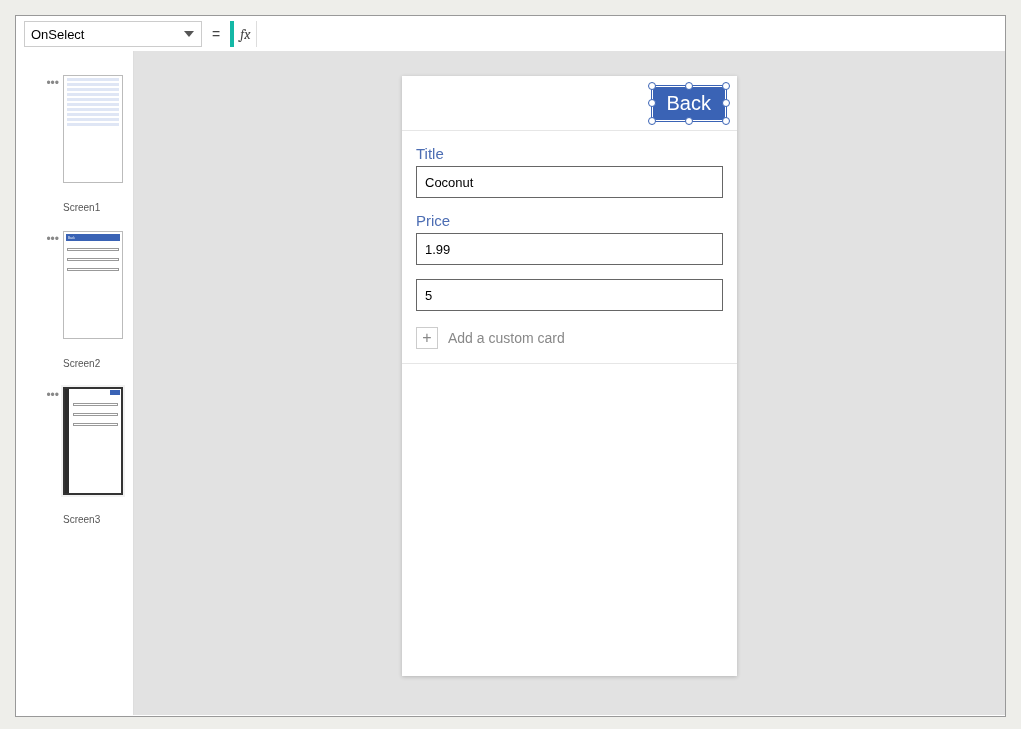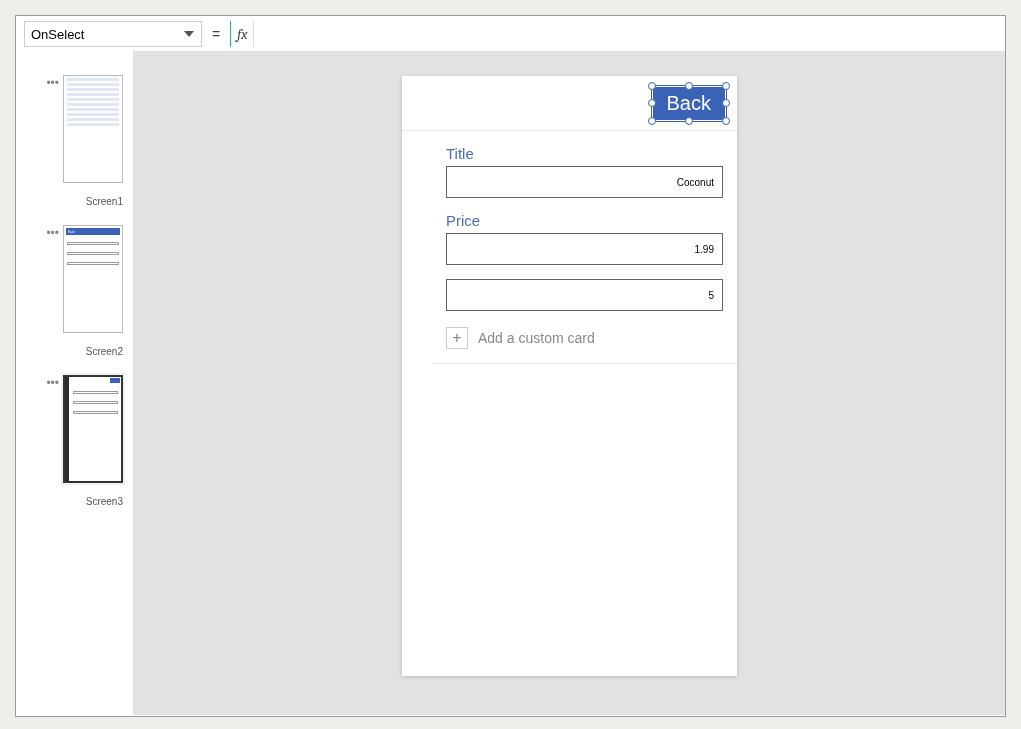--- a/index.html
+++ b/index.html
@@ -3,33 +3,33 @@
   <meta charset="utf-8">
   <style>
     * { box-sizing: border-box; margin: 0; padding: 0; }
     body { font-family: "Segoe UI", Arial, sans-serif; background: #eeeeea; width: 1021px; height: 729px; overflow: hidden; }
     .frame { margin: 15px; width: 991px; height: 702px; background: #fff; border: 1px solid #999; position: relative; }
     .formula-bar { display: flex; align-items: center; padding: 5px 8px 4px 8px; gap: 6px; }
     .prop-select { height: 26px; border: 1px solid #ccc; font-size: 13px; padding: 0 6px; width: 178px; background: #fff; appearance: none; position: relative; }
     .prop-select-wrap { position: relative; width: 178px; }
     .prop-select-wrap::after { content: ""; position: absolute; right: 8px; top: 10px; width: 0; height: 0; border-left: 5px solid transparent; border-right: 5px solid transparent; border-top: 6px solid #555; pointer-events: none; }
     .eq { font-size: 14px; color: #444; padding: 0 4px; }
-    .fx { font-style: italic; font-family: Cambria, Georgia, serif; font-size: 14px; color: #444; padding: 0 6px; border-left: 1px solid #14b8a6; border-right: 1px solid #ddd; height: 26px; display:flex; align-items:center; }
+    .fx { font-style: italic; font-family: Cambria, Georgia, serif; font-size: 14px; color: #444; padding: 0 6px; border-left: 4px solid #14b8a6; border-right: 1px solid #ddd; height: 26px; display:flex; align-items:center; }
     .formula-input { flex: 1; height: 26px; border: 1px solid #ccc; font-family: Consolas, monospace; font-size: 13px; padding: 0 8px; color: #333; }
     .formula-input-wrap { flex:1; position:relative; }
     .formula-input-wrap::after { content:""; position:absolute; right:10px; top:11px; width:0; height:0; border-left:4px solid transparent; border-right:4px solid transparent; border-top:5px solid #888; pointer-events:none; }
 
     .editor-area { display: flex; height: calc(100% - 36px); }
     .thumbs-col { width: 118px; border-right: 1px solid #ddd; padding: 24px 10px 10px 10px; display: flex; flex-direction: column; gap: 8px; }
     .thumb-group { display:flex; flex-direction:column; align-items: flex-end; margin-bottom: 10px; }
     .thumb-row { display:flex; align-items:flex-start; gap:4px; width:100%; justify-content:flex-end; }
     .dots { color:#888; font-size:12px; line-height:8px; cursor:pointer; margin-top:4px; }
     .thumb { width: 60px; height: 108px; background: #fff; border: 1px solid #bbb; position: relative; overflow: hidden; cursor: pointer; }
     .thumb.selected { border: 2px solid #333; box-shadow: 0 0 0 2px rgba(0,0,0,0.05); }
-    .thumb-label { font-size: 10px; color: #555; margin-top: 13px; text-align:right; width:60px; }
+    .thumb-label { font-size: 10px; color: #555; margin-top: 19px; text-align:left; width:60px; }
 
     
     .t1-line { height:3px; margin:2px 3px; background:#dfe6f5; }
 
     
     .t2-header { height:7px; background:#3a63b5; margin:2px; display:flex; align-items:center; }
     .t2-header span { color:#fff; font-size:3px; margin-left:2px; }
     .t2-lbl { font-size:3px; color:#6b7fb5; margin:2px 3px 0 3px; }
     .t2-inp { height:3px; border:0.5px solid #999; margin:1px 3px; }
     .t2-hint { font-size:2px; color:#aaa; margin:2px 4px; }
@@ -49,23 +49,23 @@
     .save-btn { background:#3a63b5; color:#fff; border:none; font-size:20px; padding: 5px 14px; cursor:pointer; }
     .sel-handle { position:absolute; width:8px; height:8px; background:#fff; border:1px solid #3a63b5; border-radius:50%; }
     .h-tl { left:-5px; top:-5px; } .h-tr { right:-5px; top:-5px; }
     .h-bl { left:-5px; bottom:-5px; } .h-br { right:-5px; bottom:-5px; }
     .h-t { left:50%; top:-5px; transform:translateX(-50%); }
     .h-b { left:50%; bottom:-5px; transform:translateX(-50%); }
     .h-l { left:-5px; top:50%; transform:translateY(-50%); }
     .h-r { right:-5px; top:50%; transform:translateY(-50%); }
     .sel-border { position:absolute; left:-2px; right:-2px; top:-2px; bottom:-2px; border:1px solid #3a63b5; pointer-events:none; }
 
-    .form-body { padding: 14px 14px; border-bottom:1px solid #e6e6e6;margin-left:30px; }
+    .form-body { padding: 14px 14px; border-bottom:1px solid #e6e6e6; }
     .fld-label { color:#4c6db3; font-size:15px; margin-bottom:4px; }
-    .fld-input { width:100%; border:1px solid #666; height:32px; font-size:10px; padding:0 8px; margin-bottom:14px; background:#fff;text-align:right; }
+    .fld-input { width:100%; border:1px solid #666; height:32px; font-size:13px; padding:0 8px; margin-bottom:14px; background:#fff; }
     .fld-input:last-of-type { margin-bottom: 10px; }
     .add-card { display:flex; align-items:center; gap:10px; color:#888; font-size:14px; margin-top:6px; }
     .plus-box { width:22px; height:22px; border:1px solid #ccc; display:flex; align-items:center; justify-content:center; font-size:16px; color:#888; background:#fff; }
   </style>
 </head>
 <body>
 
 <div class="frame">
   <div class="formula-bar">
     <div class="prop-select-wrap">

